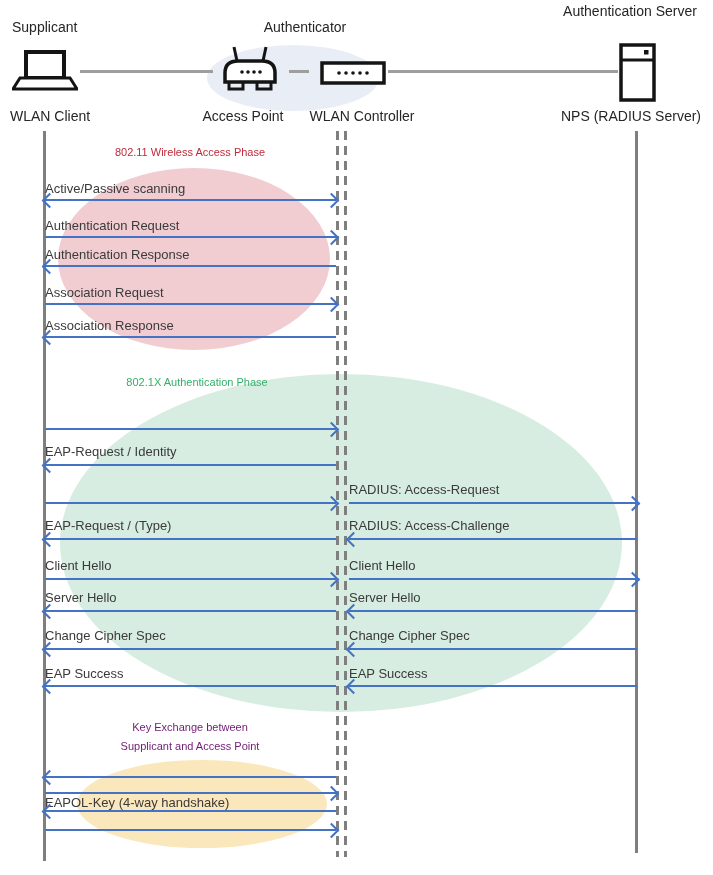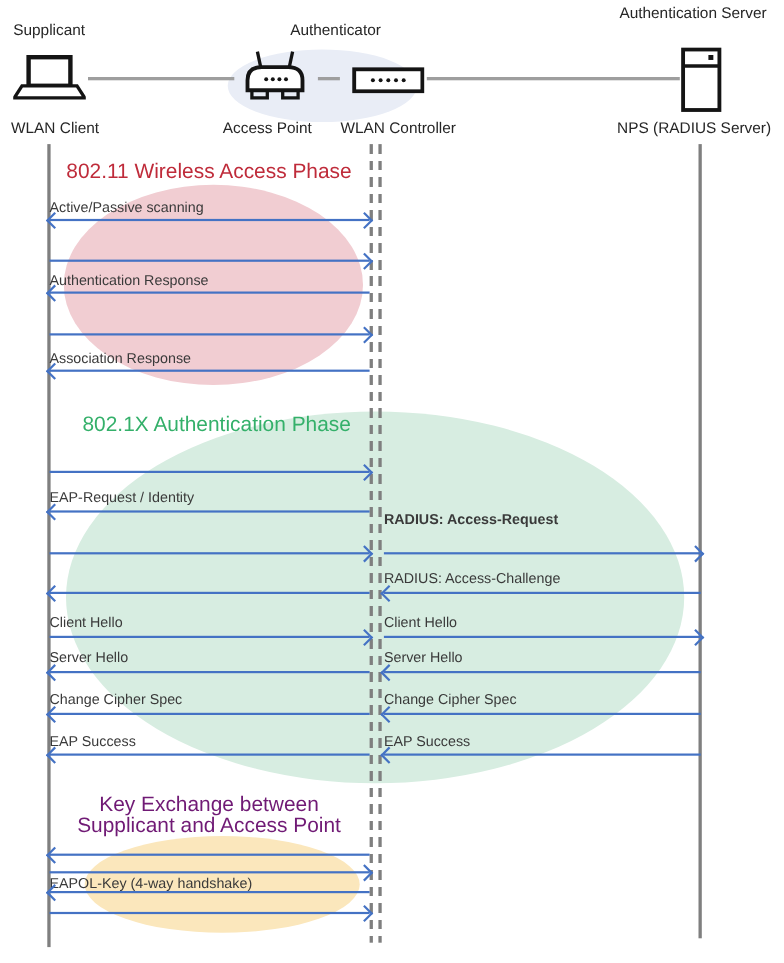--- a/index.html
+++ b/index.html
@@ -9,21 +9,21 @@
   .cx{transform:translateX(-50%);}
   .ellipse{position:absolute;border-radius:50%;}
   .lifeline{position:absolute;width:3px;background:#7F7F7F;}
   .dashline{position:absolute;width:3px;
             background:repeating-linear-gradient(to bottom,#7F7F7F 0 9px,transparent 9px 15px);}
   .connector{position:absolute;height:3px;background:#9E9E9E;}
   .msg-label{position:absolute;font-size:13px;color:#3A3A3A;text-align:left;
              line-height:16px;white-space:nowrap;}
   .ll{left:45px;width:291px;}
   .rl{left:349px;width:288px;}
-  .phase-title{position:absolute;font-size:19px;white-space:nowrap;transform:translateX(-50%);}
+  .phase-title{position:absolute;font-size:11px;white-space:nowrap;transform:translateX(-50%);}
   .pt-red{color:#BF2B3A;}
   .pt-green{color:#34B06A;}
   .pt-orange{color:#701a75;}
   .arrow{position:absolute;height:2px;background:#4472C4;}
   .la{left:45px;width:291px;}
   .ra{left:349px;width:288px;}
   .arrow.hl::before{content:"";position:absolute;left:-1px;top:-4px;width:9px;height:9px;
     border-left:2px solid #4472C4;border-bottom:2px solid #4472C4;transform:rotate(45deg);}
   .arrow.hr::after{content:"";position:absolute;right:-1px;top:-4px;width:9px;height:9px;
     border-top:2px solid #4472C4;border-right:2px solid #4472C4;transform:rotate(45deg);}
@@ -95,30 +95,33 @@
   <div class="dashline" style="left:336px;top:131px;height:726px;"></div>
   <div class="dashline" style="left:344px;top:131px;height:726px;"></div>
   <div class="lifeline" style="left:635px;top:131px;height:722px;"></div>
 
   <div class="phase-title pt-red" style="left:190px;top:146px;">802.11 Wireless Access Phase</div>
   <div class="phase-title pt-green" style="left:197px;top:376px;">802.1X Authentication Phase</div>
   <div class="phase-title pt-orange" style="left:190px;top:721px;">Key Exchange between</div>
   <div class="phase-title pt-orange" style="left:190px;top:740px;">Supplicant and Access Point</div>
 
   <div class="msg-label ll" style="top:181px;">Active/Passive scanning</div>
+  <div class="msg-label ll" style="top:218px;">Authentication Request</div>
   <div class="msg-label ll" style="top:247px;">Authentication Response</div>
+  <div class="msg-label ll" style="top:285px;">Association Request</div>
   <div class="msg-label ll" style="top:318px;">Association Response</div>
   <div class="msg-label ll" style="top:444px;">EAP-Request / Identity</div>
+  <div class="msg-label ll" style="top:518px;">EAP-Request / (Type)</div>
   <div class="msg-label ll" style="top:558px;">Client Hello</div>
   <div class="msg-label ll" style="top:590px;">Server Hello</div>
   <div class="msg-label ll" style="top:628px;">Change Cipher Spec</div>
   <div class="msg-label ll" style="top:666px;">EAP Success</div>
   <div class="msg-label ll" style="top:795px;">EAPOL-Key (4-way handshake)</div>
 
-  <div class="msg-label rl" style="top:464px;font-weight:bold;">RADIUS: Access-Request</div>
+  <div class="msg-label rl" style="top:482px;">RADIUS: Access-Request</div>
   <div class="msg-label rl" style="top:518px;">RADIUS: Access-Challenge</div>
   <div class="msg-label rl" style="top:558px;">Client Hello</div>
   <div class="msg-label rl" style="top:590px;">Server Hello</div>
   <div class="msg-label rl" style="top:628px;">Change Cipher Spec</div>
   <div class="msg-label rl" style="top:666px;">EAP Success</div>
 
   <div class="arrow la hl hr" style="top:199px;"></div>
   <div class="arrow la hr" style="top:236px;"></div>
   <div class="arrow la hl" style="top:265px;"></div>
   <div class="arrow la hr" style="top:303px;"></div>

